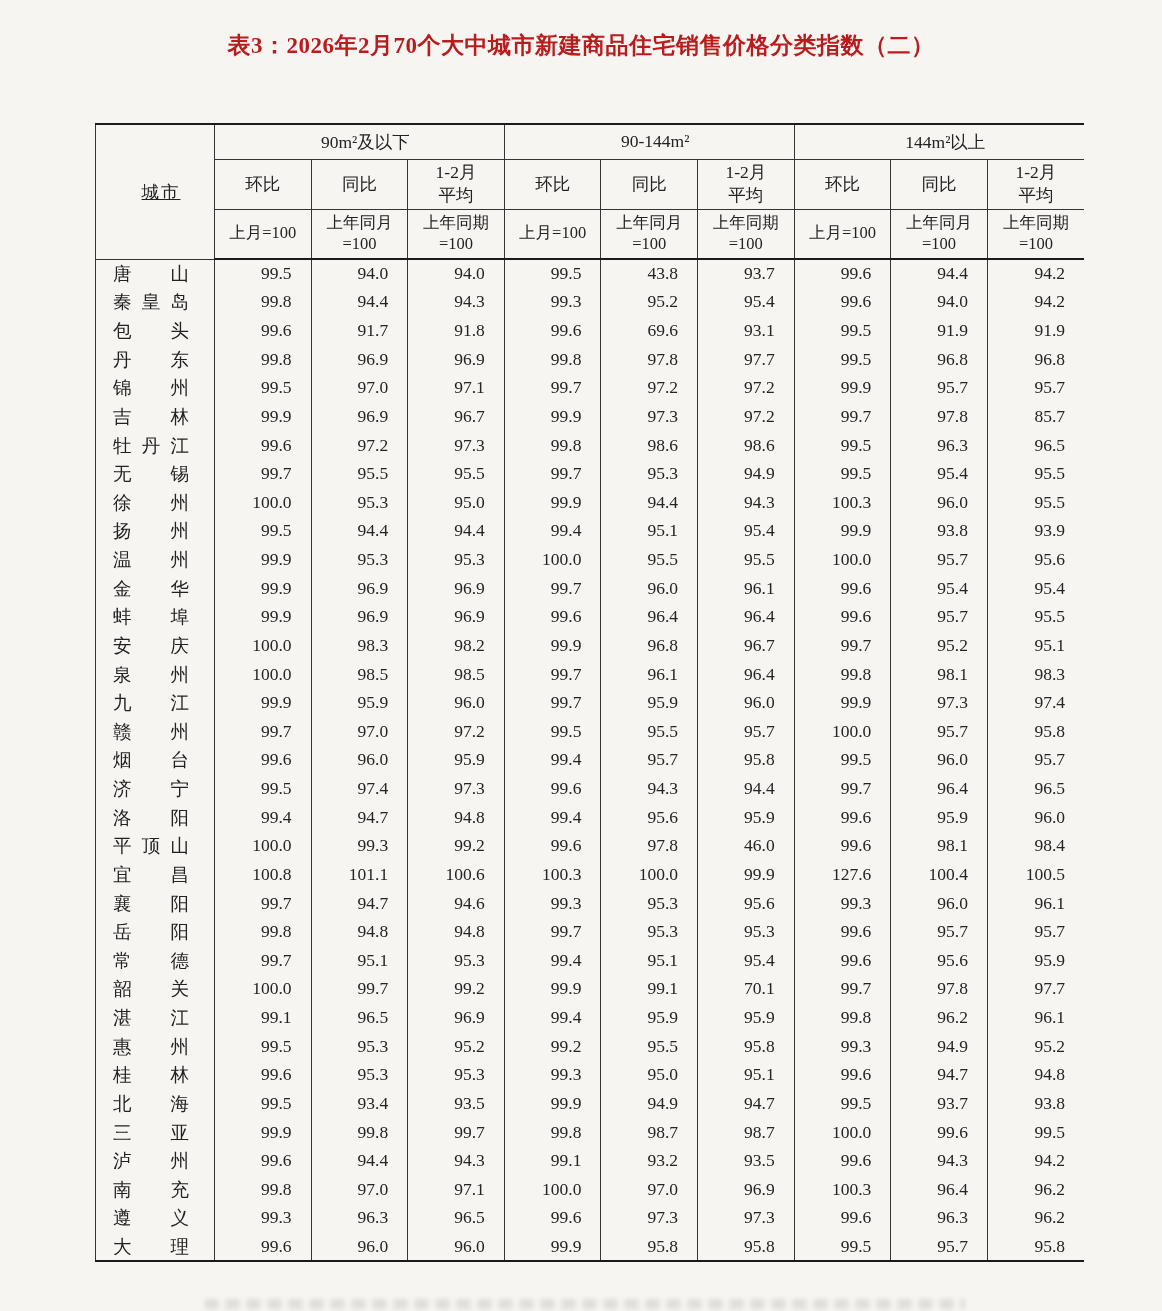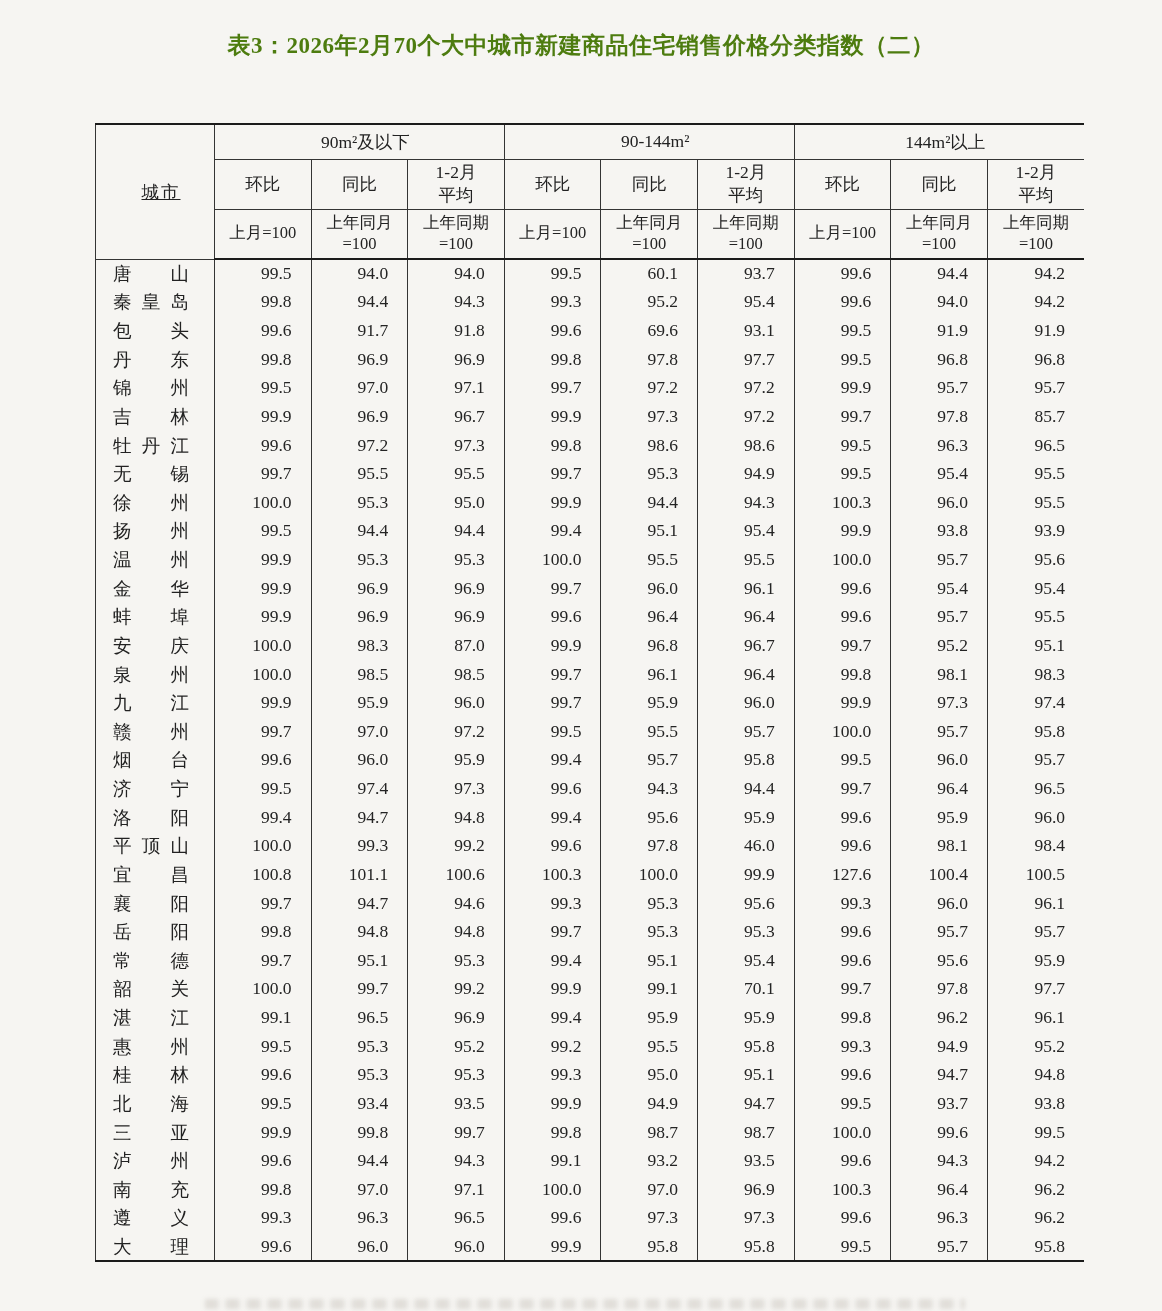--- a/index.html
+++ b/index.html
@@ -16,21 +16,21 @@
   }
   .doc-title {
     position: absolute;
     top: 30px;
     left: 0;
     width: 100%;
     text-align: center;
     font-size: 23px;
     font-weight: bold;
     letter-spacing: 0.5px;
-    color: #4d7c0f;
+    color: #b91c1c;
   }
   table.idx {
     position: absolute;
     top: 123px;
     left: 95px;
     width: 989px;
     border-collapse: collapse;
     table-layout: fixed;
     border-top: 2.6px solid #1b1b1b;
     border-bottom: 2.8px solid #1b1b1b;
@@ -144,21 +144,21 @@
     <td class="city-cell">
             <span class="city-name">
               <i>唐</i>
               <i>山</i>
             </span>
           </td>
     <td class="num">99.5</td>
     <td class="num">94.0</td>
     <td class="num">94.0</td>
     <td class="num">99.5</td>
-    <td class="num">60.1</td>
+    <td class="num">43.8</td>
     <td class="num">93.7</td>
     <td class="num">99.6</td>
     <td class="num">94.4</td>
     <td class="num">94.2</td>
   </tr>
         <tr>
     <td class="city-cell">
             <span class="city-name">
               <i>秦</i>
               <i>皇</i>
@@ -365,21 +365,21 @@
   </tr>
         <tr>
     <td class="city-cell">
             <span class="city-name">
               <i>安</i>
               <i>庆</i>
             </span>
           </td>
     <td class="num">100.0</td>
     <td class="num">98.3</td>
-    <td class="num">87.0</td>
+    <td class="num">98.2</td>
     <td class="num">99.9</td>
     <td class="num">96.8</td>
     <td class="num">96.7</td>
     <td class="num">99.7</td>
     <td class="num">95.2</td>
     <td class="num">95.1</td>
   </tr>
         <tr>
     <td class="city-cell">
             <span class="city-name">

